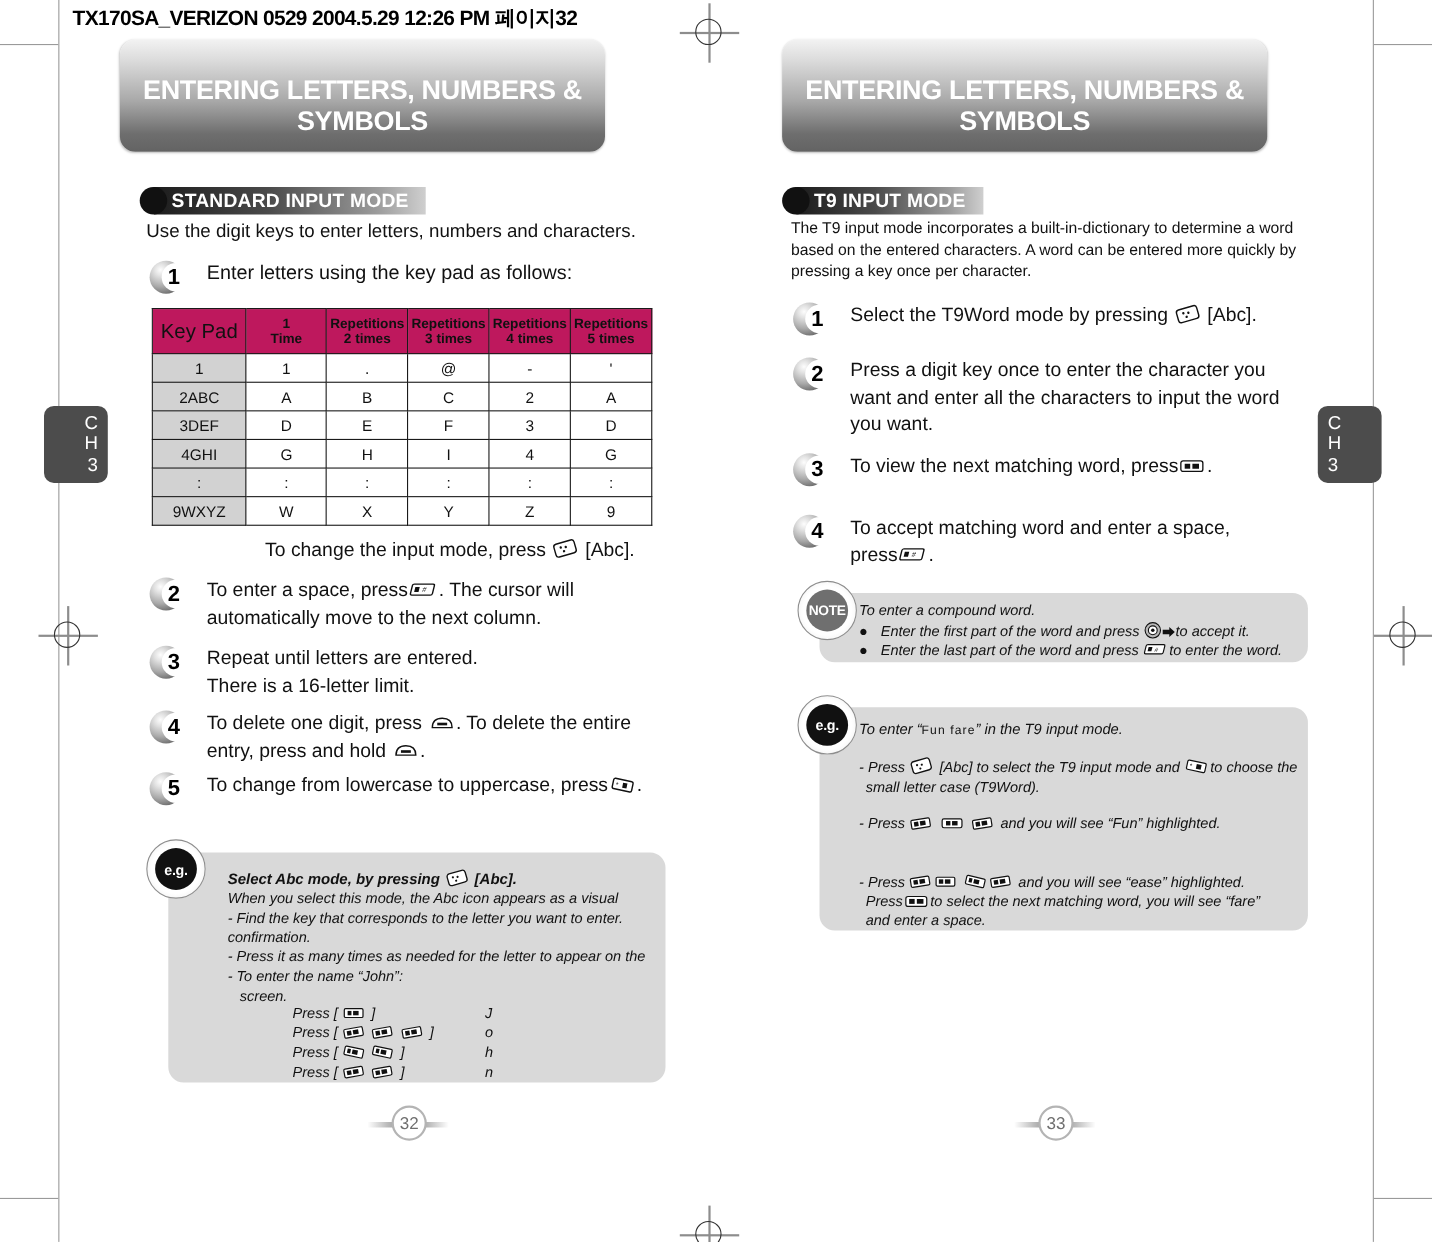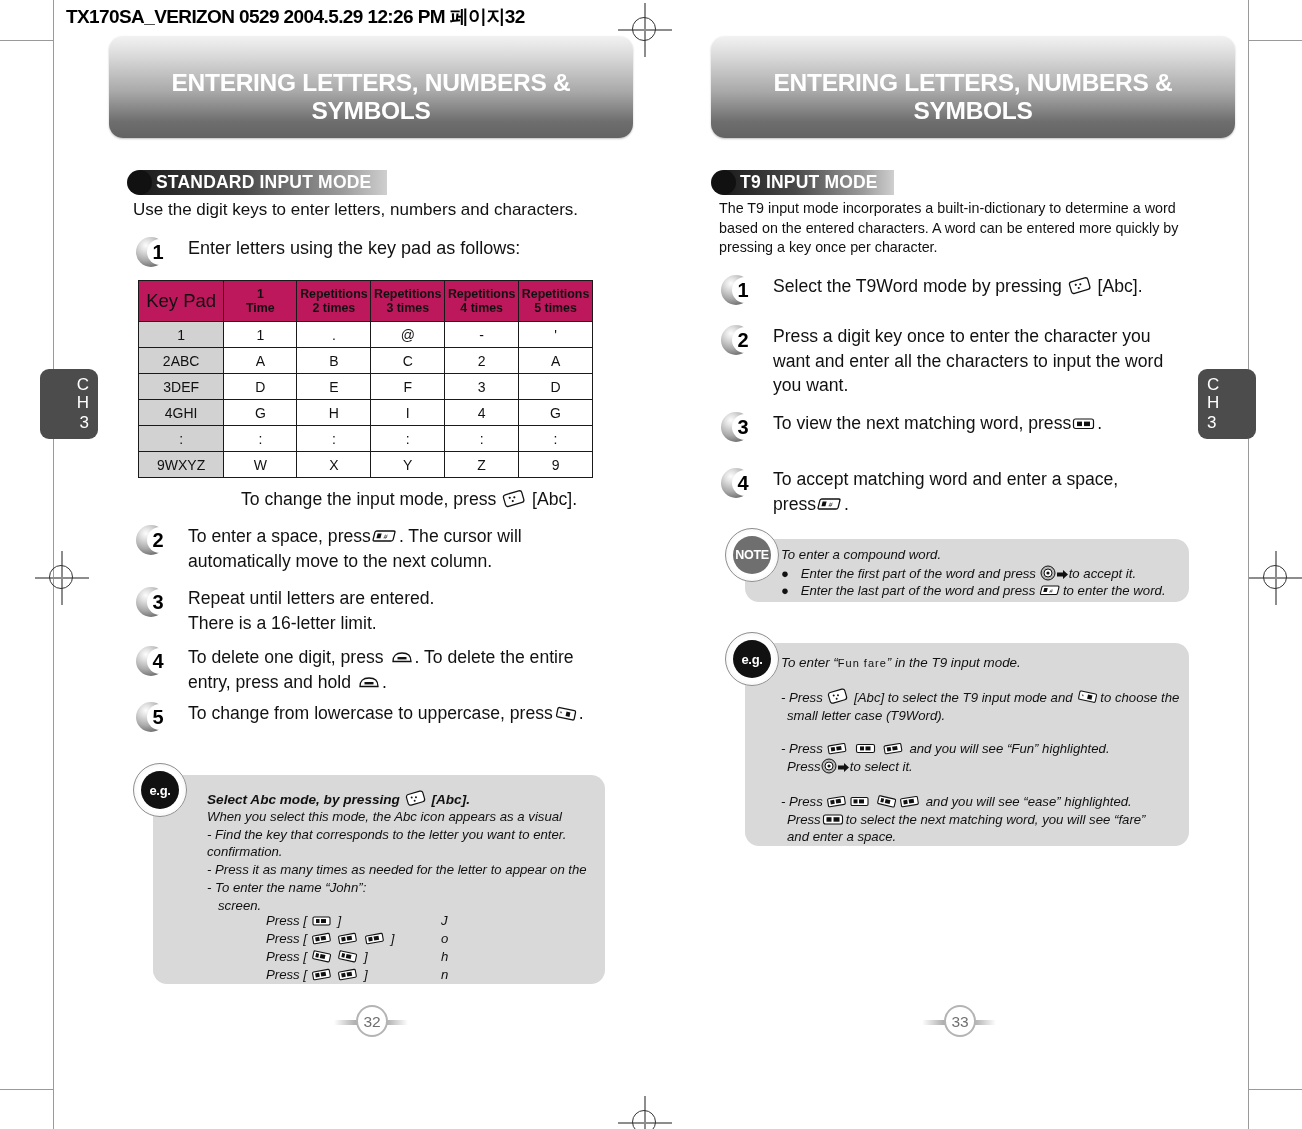--- a/index.html
+++ b/index.html
@@ -14,21 +14,21 @@
   .regmark .h{position:absolute;left:0;top:26px;width:54px;height:1.5px;background:#8d8d8d;}
   .regmark .v{position:absolute;left:26px;top:0;width:1.5px;height:54px;background:#8d8d8d;}
   .regmark .c{position:absolute;left:14px;top:14px;width:24px;height:24px;
       border:1.4px solid #333;border-radius:50%;box-sizing:border-box;}
 
   
   .page{position:absolute;top:0;width:597px;height:1129px;}
   .page.left{left:53px;}
   .page.right{left:651px;}
 
-  .banner{position:absolute;left:56px;top:36px;width:524px;height:102px;
+  .banner{position:absolute;left:56px;top:36px;width:441px;height:102px;
       border-radius:14px;
       background:linear-gradient(180deg,#f2f2f2 0%,#dcdcdc 18%,#a8a8a8 55%,#6e6e6e 84%,#636363 100%);
       box-shadow:0 1px 2px rgba(0,0,0,.25);}
   .banner .txt{position:absolute;left:0;right:0;bottom:13px;text-align:center;
       color:#fff;font-size:24.5px;font-weight:700;letter-spacing:-0.3px;}
 
   
   .sectionbar{position:absolute;height:25px;}
   .sectionbar .dot{position:absolute;left:0;top:0;width:25px;height:25px;border-radius:50%;
       background:#111;}
@@ -584,29 +584,20 @@
             <rect x="11.5" y="5.4" width="5" height="4" fill="#111"></rect>
           </svg></span>
       <span class="k"><svg width="24" height="15" viewBox="0 0 24 15">
             <g transform="rotate(-9 12 8)">
               <rect x="2.5" y="3.5" width="17" height="8" rx="1.2" fill="#fff" stroke="#111" stroke-width="1.1"></rect>
               <rect x="5" y="5.4" width="4" height="4" fill="#111"></rect>
               <rect x="10.5" y="5.4" width="5" height="4" fill="#111"></rect>
             </g>
           </svg></span>
       <span>and you will see “Fun” highlighted.</span>
-      <div style="padding-left:6px;">
-        <span>Press</span><span class="k"><svg width="16" height="16" viewBox="0 0 16 16">
-              <circle cx="8" cy="8" r="7" fill="#b8b8b8" stroke="#111" stroke-width="1"></circle>
-              <circle cx="8" cy="8" r="4" fill="#fff" stroke="#111" stroke-width="1"></circle>
-              <circle cx="8" cy="8" r="1.6" fill="#111"></circle>
-            </svg></span><span class="k"><svg width="13" height="13" viewBox="0 0 13 13">
-              <path d="M1 4.5h6V2l5 4.5L7 11V8.5H1z" fill="#111"></path>
-            </svg></span><span>to select it.</span>
-      </div>
     </div>
 
     <div class="ct" style="left:36px;top:150px;width:408px;font-size:13.2px;line-height:17.5px;">
       <span>- Press</span>
       <span class="k"><svg width="23" height="15" viewBox="0 0 23 15">
             <g transform="rotate(-9 11 8)">
               <rect x="2" y="3.5" width="17" height="8" rx="1.2" fill="#fff" stroke="#111" stroke-width="1.1"></rect>
               <rect x="4.5" y="5.4" width="4" height="4" fill="#111"></rect>
               <rect x="10" y="5.4" width="5" height="4" fill="#111"></rect>
             </g>

